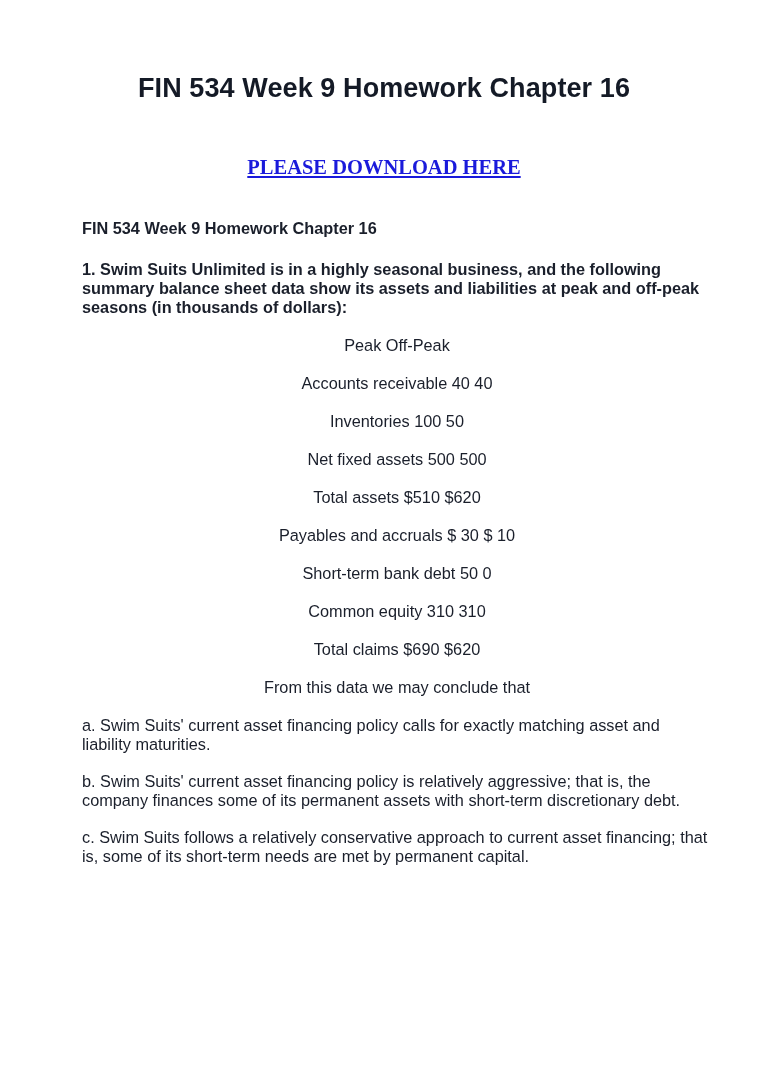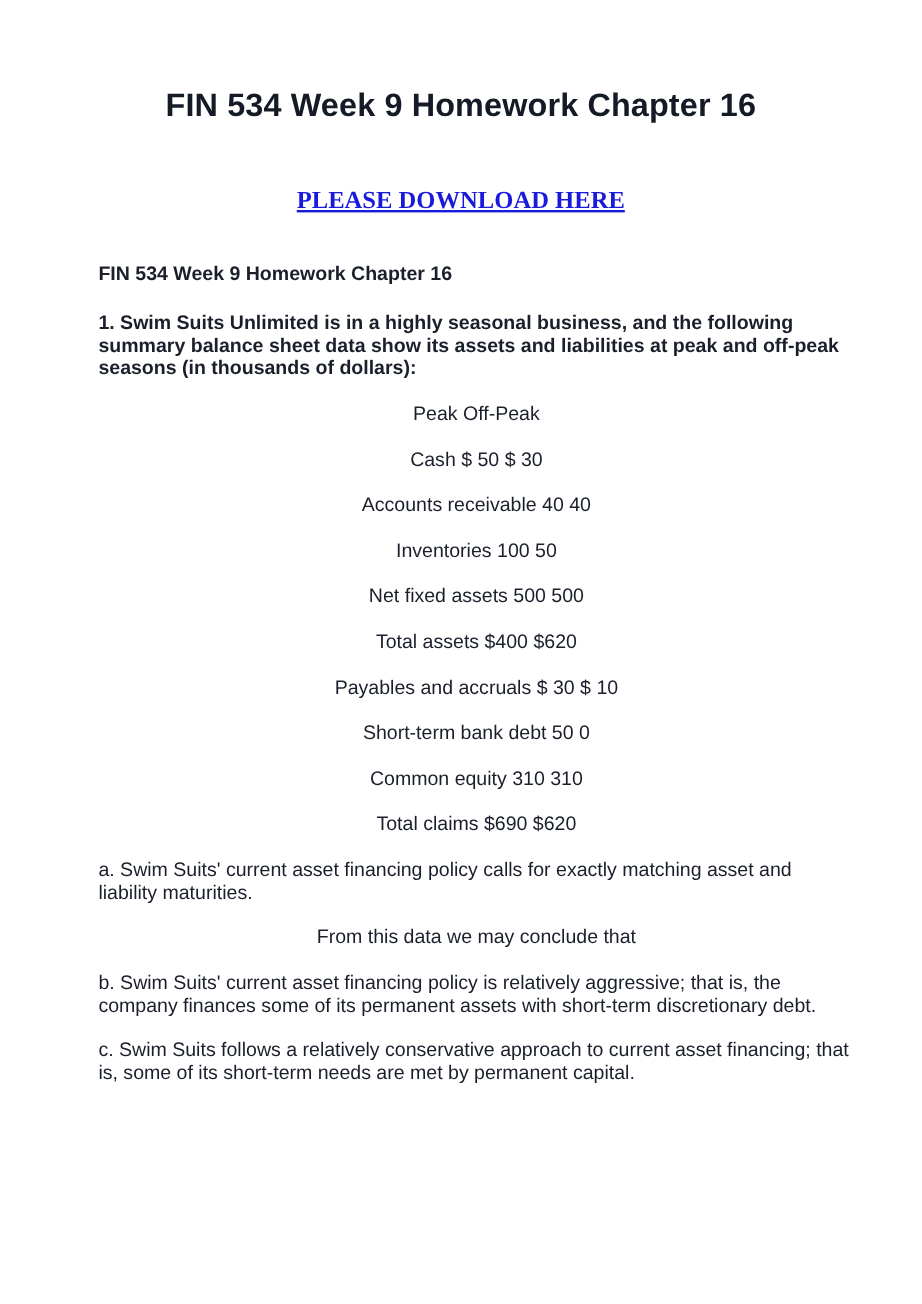--- a/index.html
+++ b/index.html
@@ -77,30 +77,29 @@
     <span>PLEASE DOWNLOAD HERE</span>
   </a>
 
   <div class="content">
     <p class="para bold subhead">FIN 534 Week 9 Homework Chapter 16</p>
 
     <p class="para bold question">1. Swim Suits Unlimited is in a highly seasonal business, and the following summary balance sheet data show its assets and liabilities at peak and off-peak seasons (in thousands of dollars):</p>
 
     <p class="para line-item">Peak Off-Peak</p>
 
-    <p class="para line-item">Cash $ 50 $ 30</p>
     <p class="para line-item">Accounts receivable 40 40</p>
     <p class="para line-item">Inventories 100 50</p>
     <p class="para line-item">Net fixed assets 500 500</p>
-    <p class="para line-item">Total assets $400 $620</p>
+    <p class="para line-item">Total assets $510 $620</p>
     <p class="para line-item">Payables and accruals $ 30 $ 10</p>
     <p class="para line-item">Short-term bank debt 50 0</p>
     <p class="para line-item">Common equity 310 310</p>
     <p class="para line-item">Total claims $690 $620</p>
 
+    <p class="para line-item">From this data we may conclude that</p>
+
     <p class="para option">a. Swim Suits' current asset financing policy calls for exactly matching asset and liability maturities.</p>
-
-    <p class="para line-item">From this data we may conclude that</p>
     <p class="para option">b. Swim Suits' current asset financing policy is relatively aggressive; that is, the company finances some of its permanent assets with short-term discretionary debt.</p>
     <p class="para option">c. Swim Suits follows a relatively conservative approach to current asset financing; that is, some of its short-term needs are met by permanent capital.</p>
   </div>
 
 </div>
 
 </body></html>

